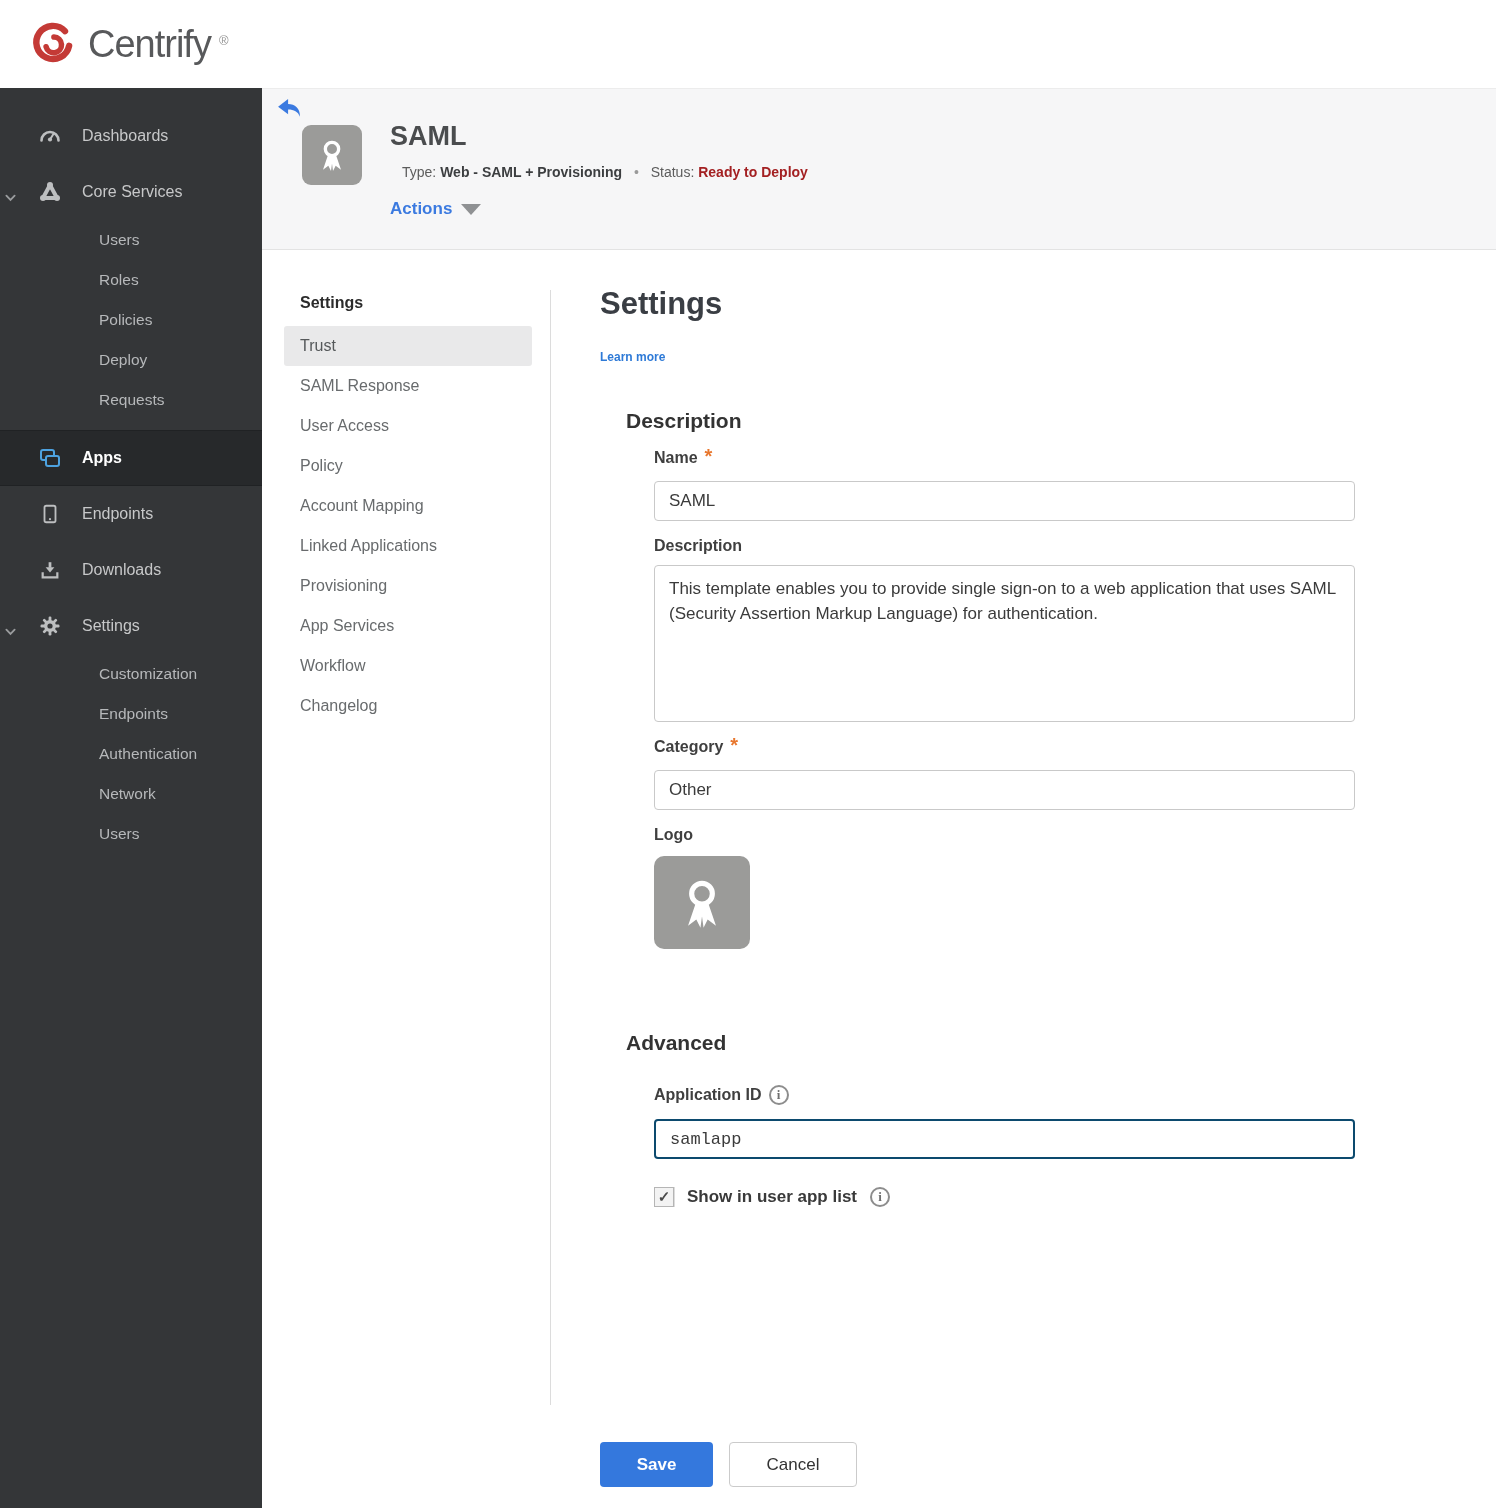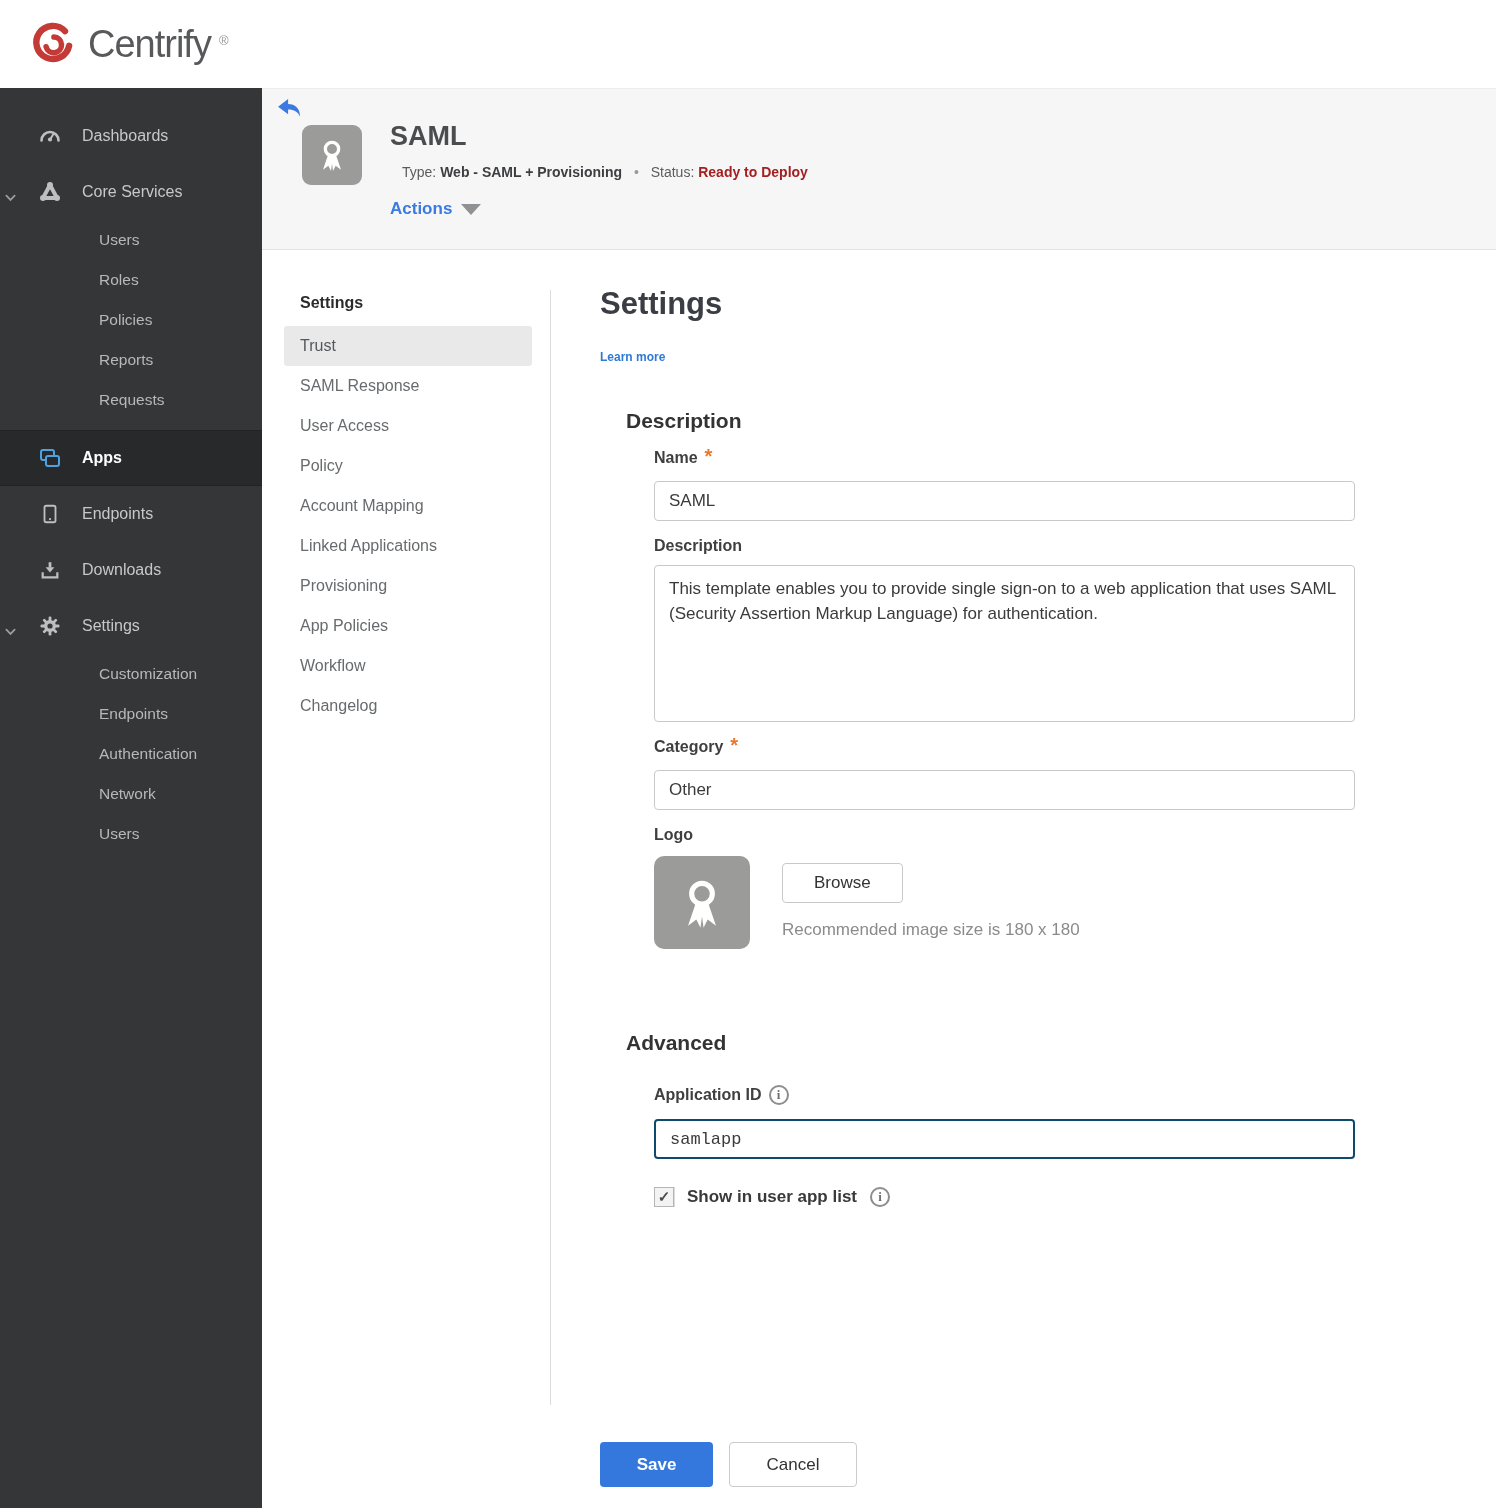--- a/index.html
+++ b/index.html
@@ -117,21 +117,21 @@
     <div class="nav-sub">
         <span>Users</span>
       </div>
     <div class="nav-sub">
         <span>Roles</span>
       </div>
     <div class="nav-sub">
         <span>Policies</span>
       </div>
     <div class="nav-sub">
-        <span>Reports</span>
+        <span>Deploy</span>
       </div>
     <div class="nav-sub">
         <span>Requests</span>
       </div>
     <div class="nav-item active">
       <span class="nav-ic">
         <svg width="24" height="24" viewBox="0 0 24 24">
             <rect x="3" y="4" width="13" height="10" rx="2" fill="none" stroke="#4da2e0" stroke-width="2"></rect>
             <rect x="8" y="10" width="13" height="10" rx="2" fill="#27292b" stroke="#4da2e0" stroke-width="2"></rect>
           </svg>
@@ -229,21 +229,21 @@
 
     <div class="subnav">
       <div class="subnav-title">Settings</div>
       <div class="subnav-item selected">Trust</div>
       <div class="subnav-item">SAML Response</div>
       <div class="subnav-item">User Access</div>
       <div class="subnav-item">Policy</div>
       <div class="subnav-item">Account Mapping</div>
       <div class="subnav-item">Linked Applications</div>
       <div class="subnav-item">Provisioning</div>
-      <div class="subnav-item">App Policies</div>
+      <div class="subnav-item">App Services</div>
       <div class="subnav-item">Workflow</div>
       <div class="subnav-item">Changelog</div>
     </div>
 
     <div class="vdivider"></div>
 
     <div class="main">
       <h1 class="page-title">Settings</h1>
       <a class="learn-more">Learn more</a>
 
@@ -273,24 +273,20 @@
       <div class="field">
         <div class="field-label">Logo</div>
         <div class="logo-row">
           <div class="logo-box">
             <svg width="62" height="62" viewBox="0 0 60 60">
               <circle cx="30" cy="21" r="10" fill="none" stroke="#fff" stroke-width="5"></circle>
               <path d="M24 30 L16.5 52 L24.5 46 L28.5 54 L31.5 32 Z" fill="#fff"></path>
               <path d="M36 30 L43.5 52 L35.5 46 L31.5 54 L28.5 32 Z" fill="#fff"></path>
             </svg>
           </div>
-          <div class="logo-right">
-            <button class="browse-btn">Browse</button>
-            <div class="size-hint">Recommended image size is 180 x 180</div>
-          </div>
         </div>
       </div>
 
       <div class="section-heading advanced">Advanced</div>
 
       <div class="field">
         <div class="field-label tight">
           <span>Application ID</span>
           <span class="info-icon">i</span>
         </div>

